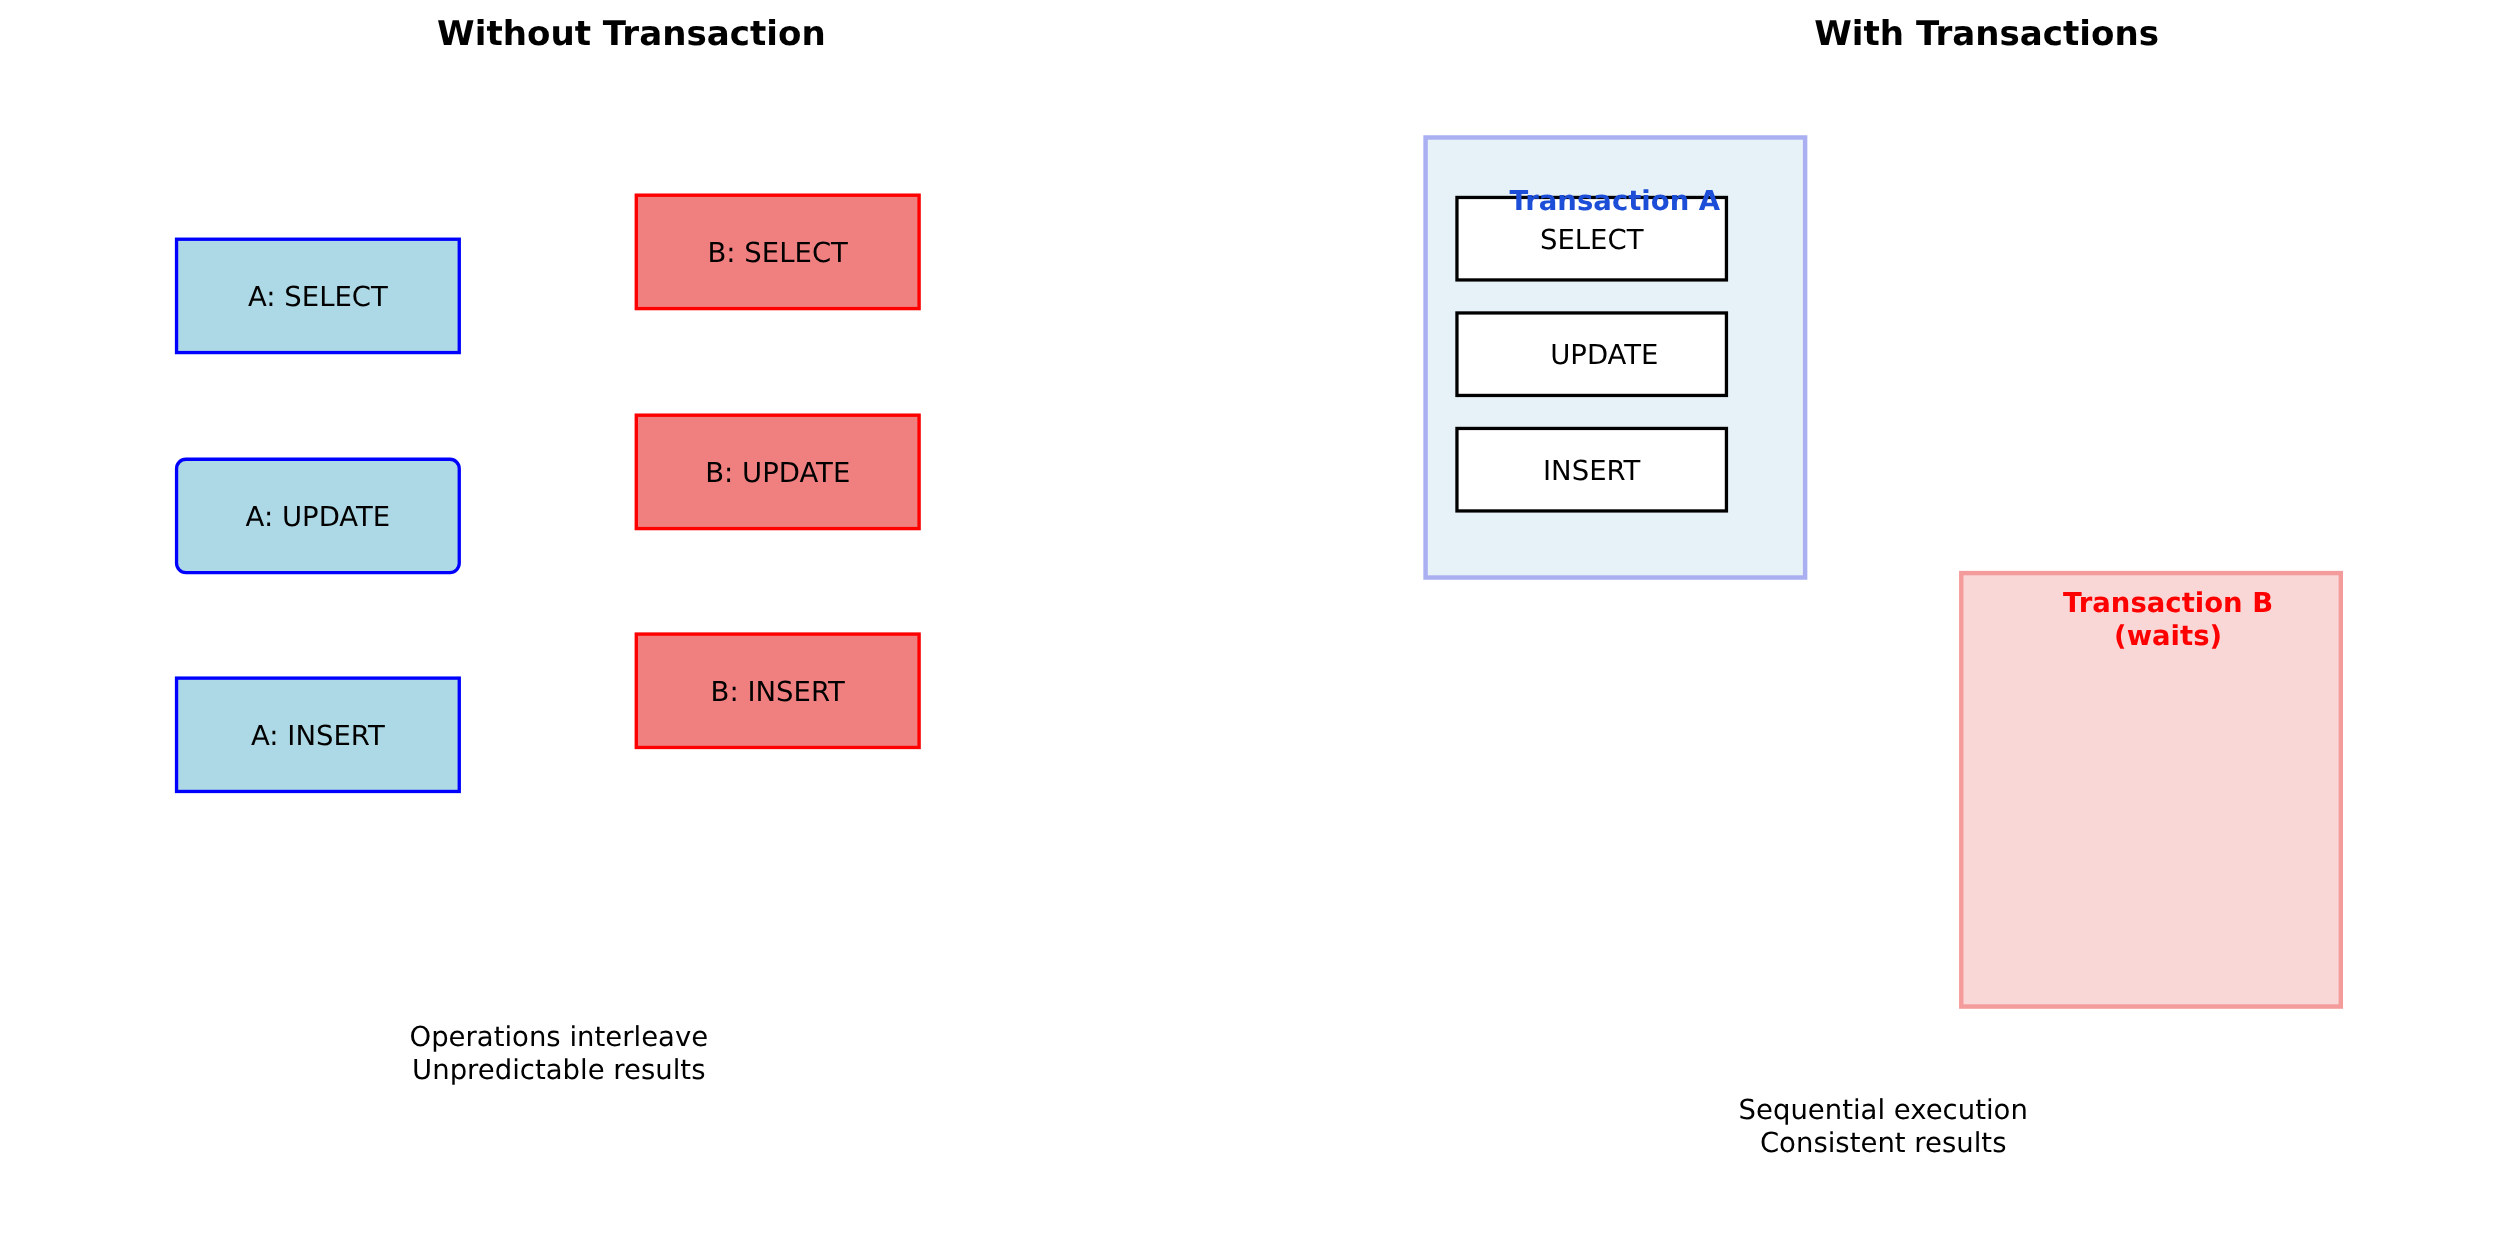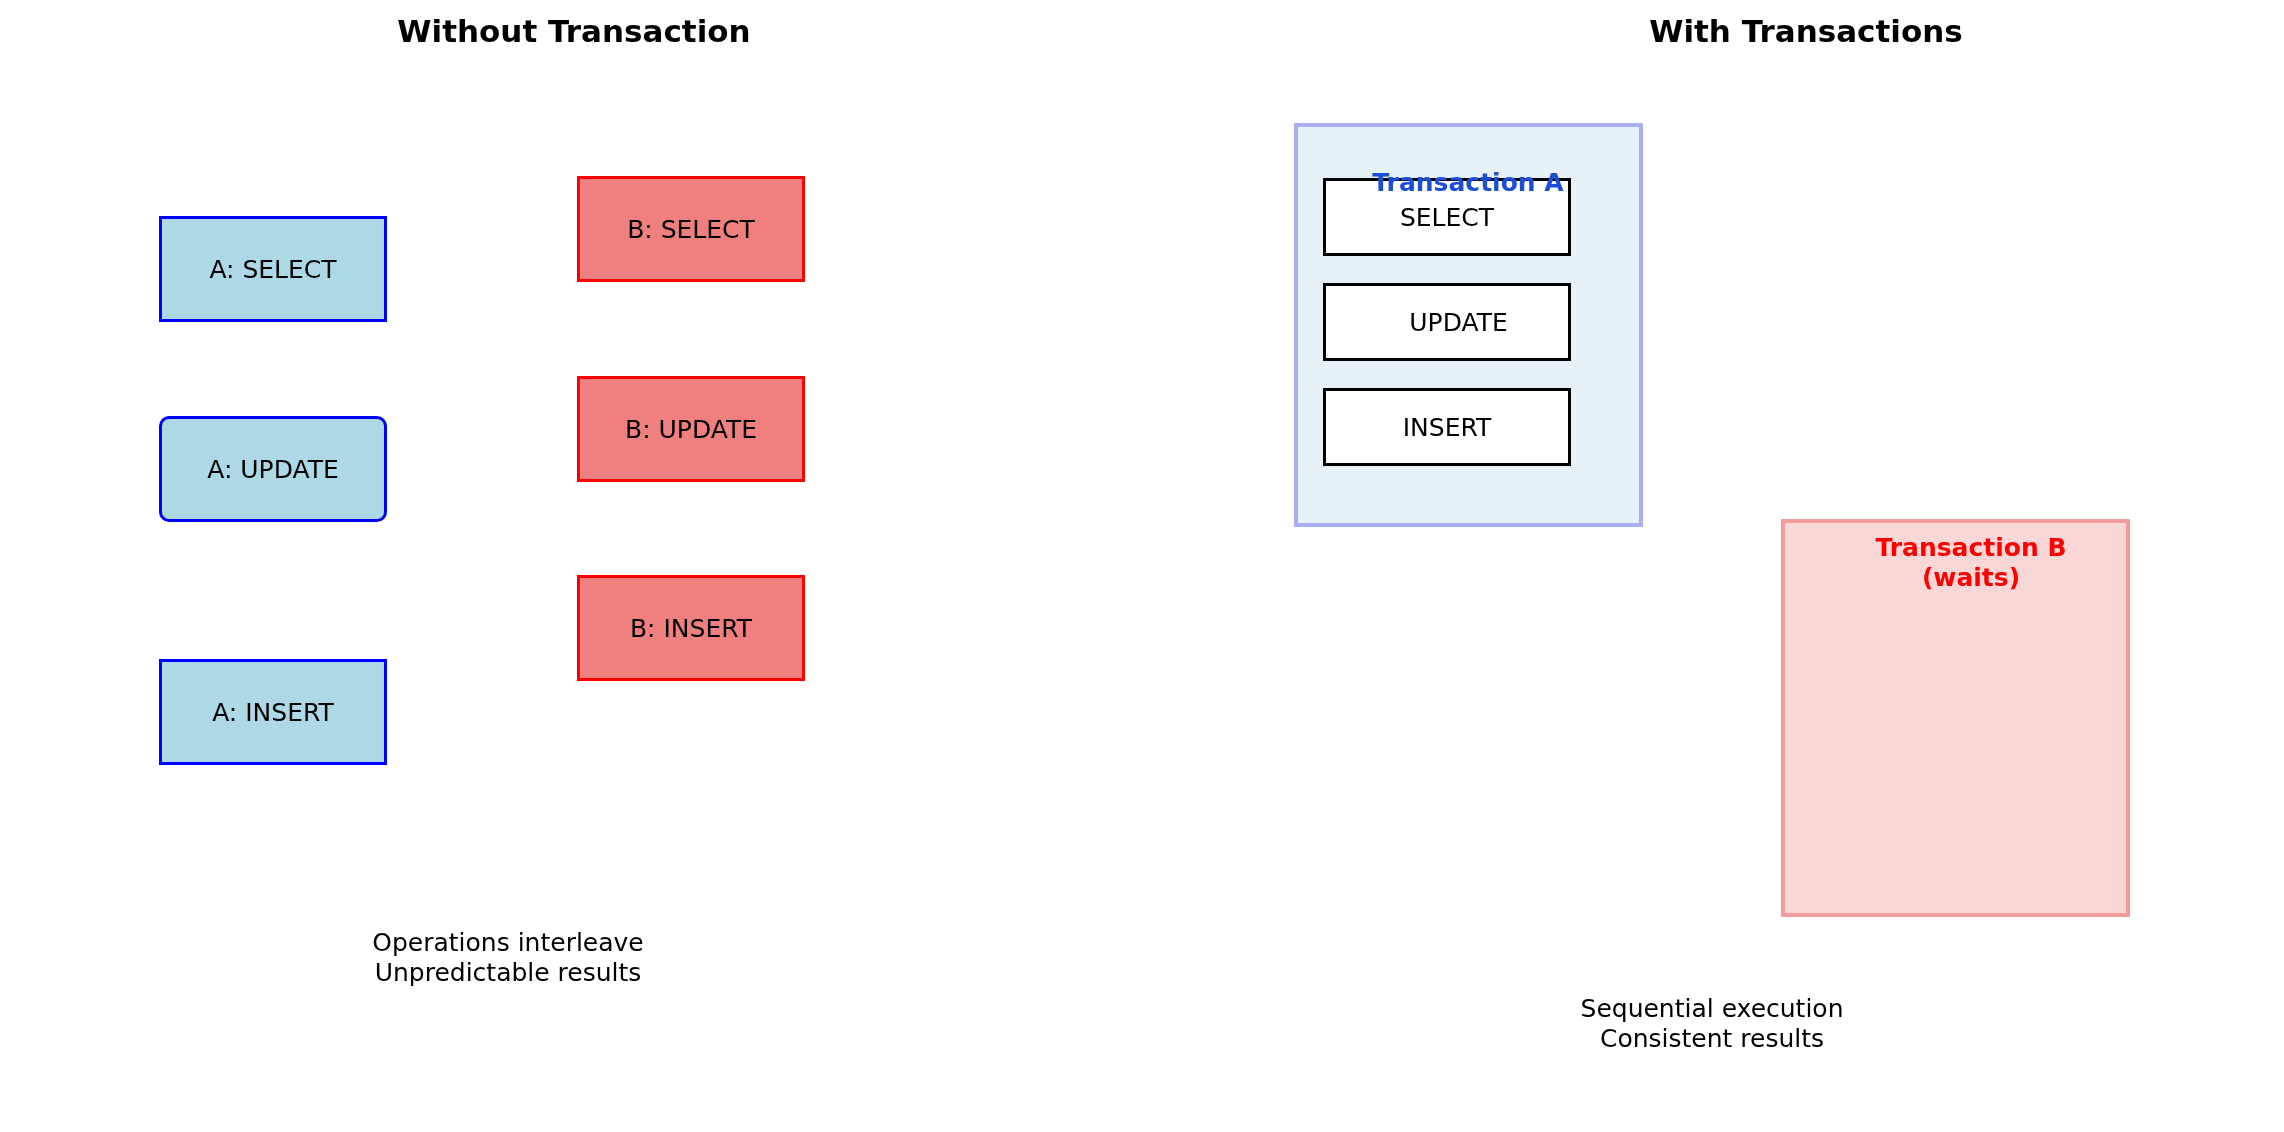--- a/index.html
+++ b/index.html
@@ -21,21 +21,21 @@
     top: 12px;
     transform: translateX(-50%);
     font-size: 31px;
     font-weight: bold;
     line-height: 38px;
     white-space: nowrap;
     color: #000000;
   }
   .op-box {
     position: absolute;
-    width: 228px;
+    width: 260px;
     height: 106px;
     box-sizing: border-box;
     display: flex;
     align-items: center;
     justify-content: center;
     font-size: 25px;
     white-space: nowrap;
   }
   .op-a {
     background: #ADD8E6;
@@ -132,21 +132,21 @@
   <div class="op-box op-b" style="left: 577px; top: 376px;">
     <span>B: UPDATE</span>
   </div>
   <div class="op-box op-a" style="left: 159px; top: 416px; border-radius: 10px;">
     <span>A: UPDATE</span>
   </div>
 
   <div class="op-box op-b" style="left: 577px; top: 575px;">
     <span>B: INSERT</span>
   </div>
-  <div class="op-box op-a" style="left: 159px; top: 615px; margin-top: 44px;">
+  <div class="op-box op-a" style="left: 159px; top: 615px;">
     <span>A: INSERT</span>
   </div>
 
   <div class="caption" style="left: 508px; top: 928px;">
     <div>Operations interleave</div>
     <div>Unpredictable results</div>
   </div>
 
   <div class="panel-title" style="left: 1806px;">With Transactions</div>
 

